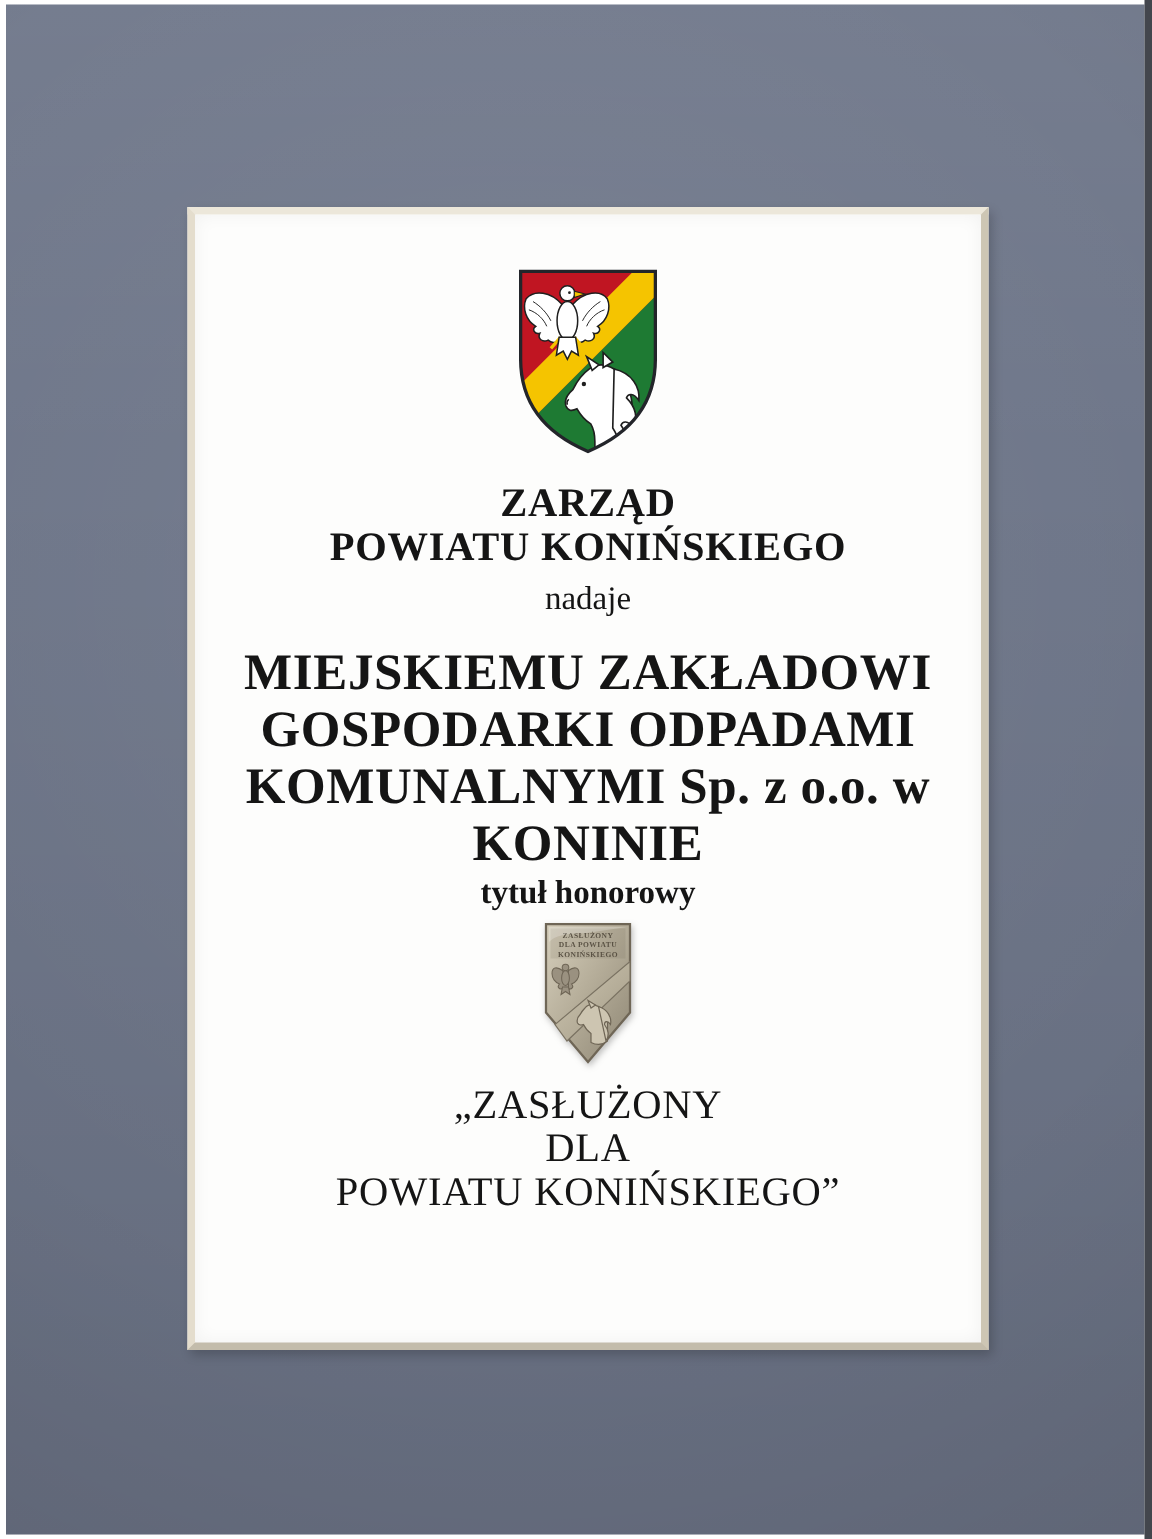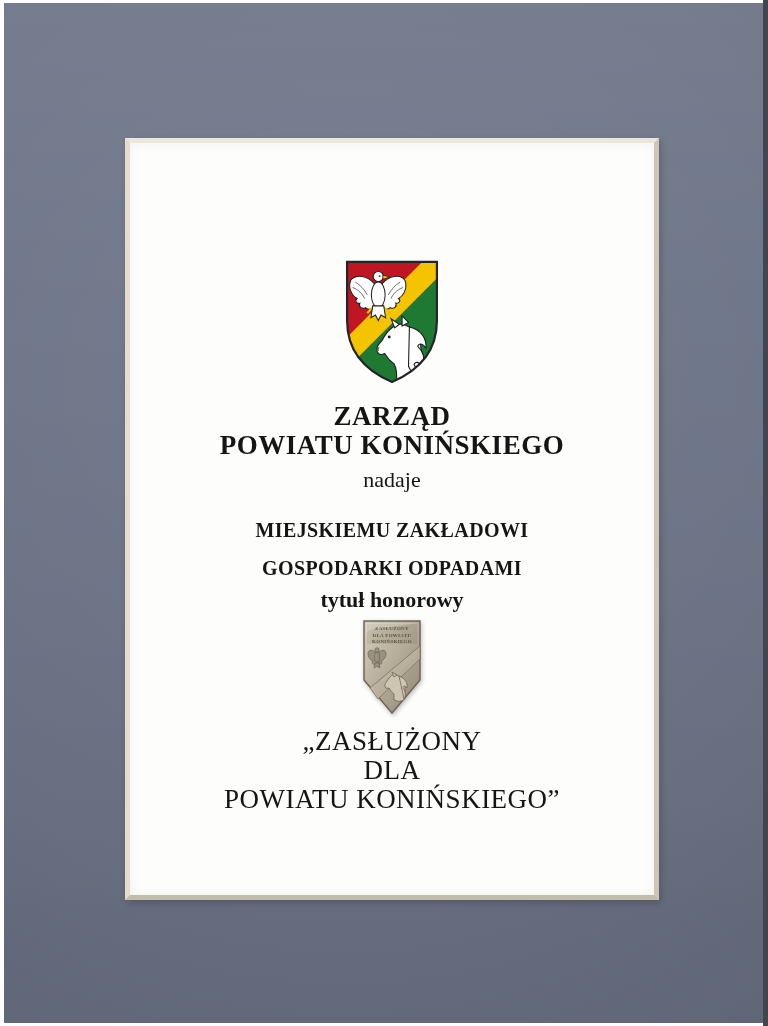--- a/index.html
+++ b/index.html
@@ -30,32 +30,31 @@
     background: #fdfdfc;
     border: 5px solid;
     border-color: #ece7da #cdc6b4 #c3bcab #e4ddcd;
     box-shadow: inset 0 0 12px rgba(0,0,0,0.05), 2px 3px 7px rgba(0,0,0,0.20);
   }
   .content {
     width: 100%; height: 100%;
     display: flex; flex-direction: column; align-items: center;
     text-align: center;
     color: #151515;
-    justify-content: center;
   }
   .coa { margin-top: 30px; width: 110px; height: 134px; }
   .issuer {
     margin-top: 14px;
     font-size: 27px; line-height: 29px; font-weight: 700;
     letter-spacing: 0.5px;
   }
   .action-word { margin-top: 7px; font-size: 22px; font-weight: 400; }
   .recipient {
     margin-top: 18px;
-    font-size: 20px; line-height: 38px; font-weight: 700;
+    font-size: 34px; line-height: 38px; font-weight: 700;
     letter-spacing: 0.4px;
   }
   .lead-in { font-size: 22px; font-weight: 700; }
   .badge { margin-top: 6px; width: 62px; height: 96px; filter: drop-shadow(1px 2px 2px rgba(0,0,0,0.25)); }
   .honorary {
     margin-top: 12px;
     font-size: 27px; line-height: 29px; font-weight: 400;
     letter-spacing: 0.5px;
   }
   .date-line { margin-top: 46px; font-size: 16px; font-weight: 700; letter-spacing: 0.3px; }
@@ -111,20 +110,21 @@
       <div class="issuer">
         <span class="line">ZARZĄD</span>
         <span class="line">POWIATU KONIŃSKIEGO</span>
       </div>
 
       <div class="action-word">nadaje</div>
 
       <div class="recipient">
         <span class="line">MIEJSKIEMU ZAKŁADOWI</span>
         <span class="line">GOSPODARKI ODPADAMI</span>
+        <span class="line">KOMUNALNYMI Sp. z o.o. w KONINIE</span>
       </div>
 
       <div class="lead-in">tytuł honorowy</div>
 
       <svg class="badge" viewBox="0 0 62 96">
         <defs>
           <linearGradient id="metal" x1="0" y1="0" x2="1" y2="1">
             <stop offset="0" stop-color="#d6cfbc"></stop>
             <stop offset="0.45" stop-color="#b7af9b"></stop>
             <stop offset="1" stop-color="#8e8674"></stop>

